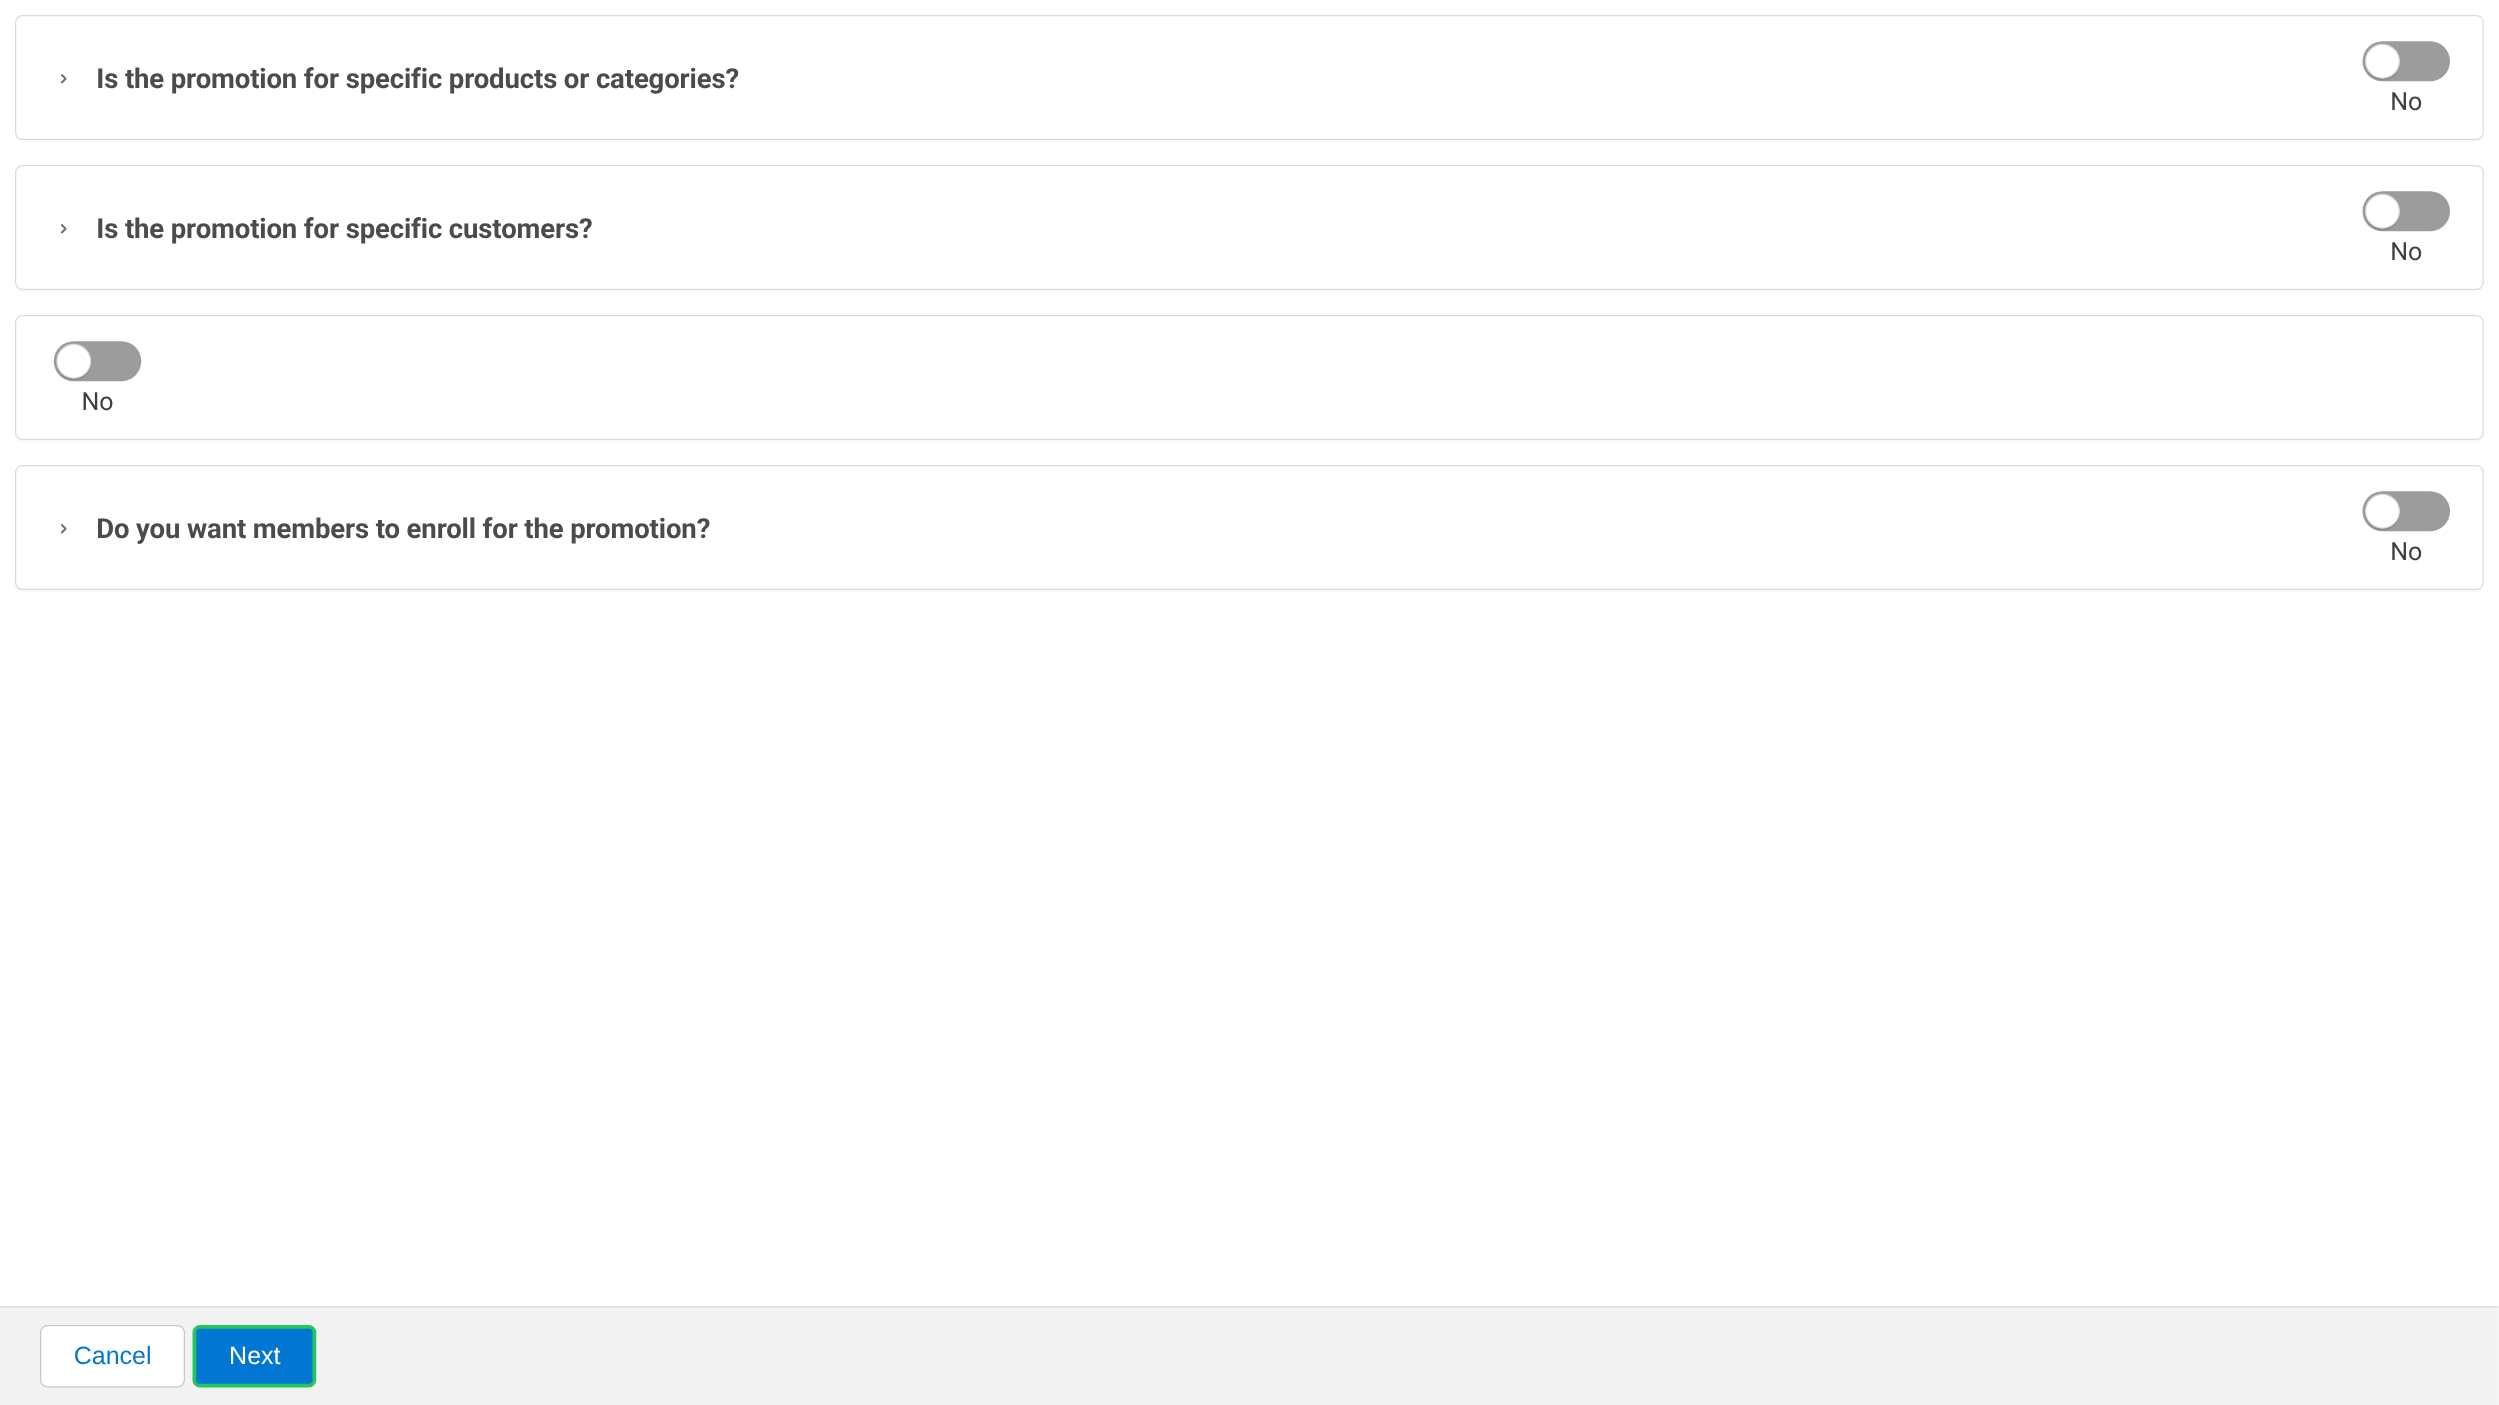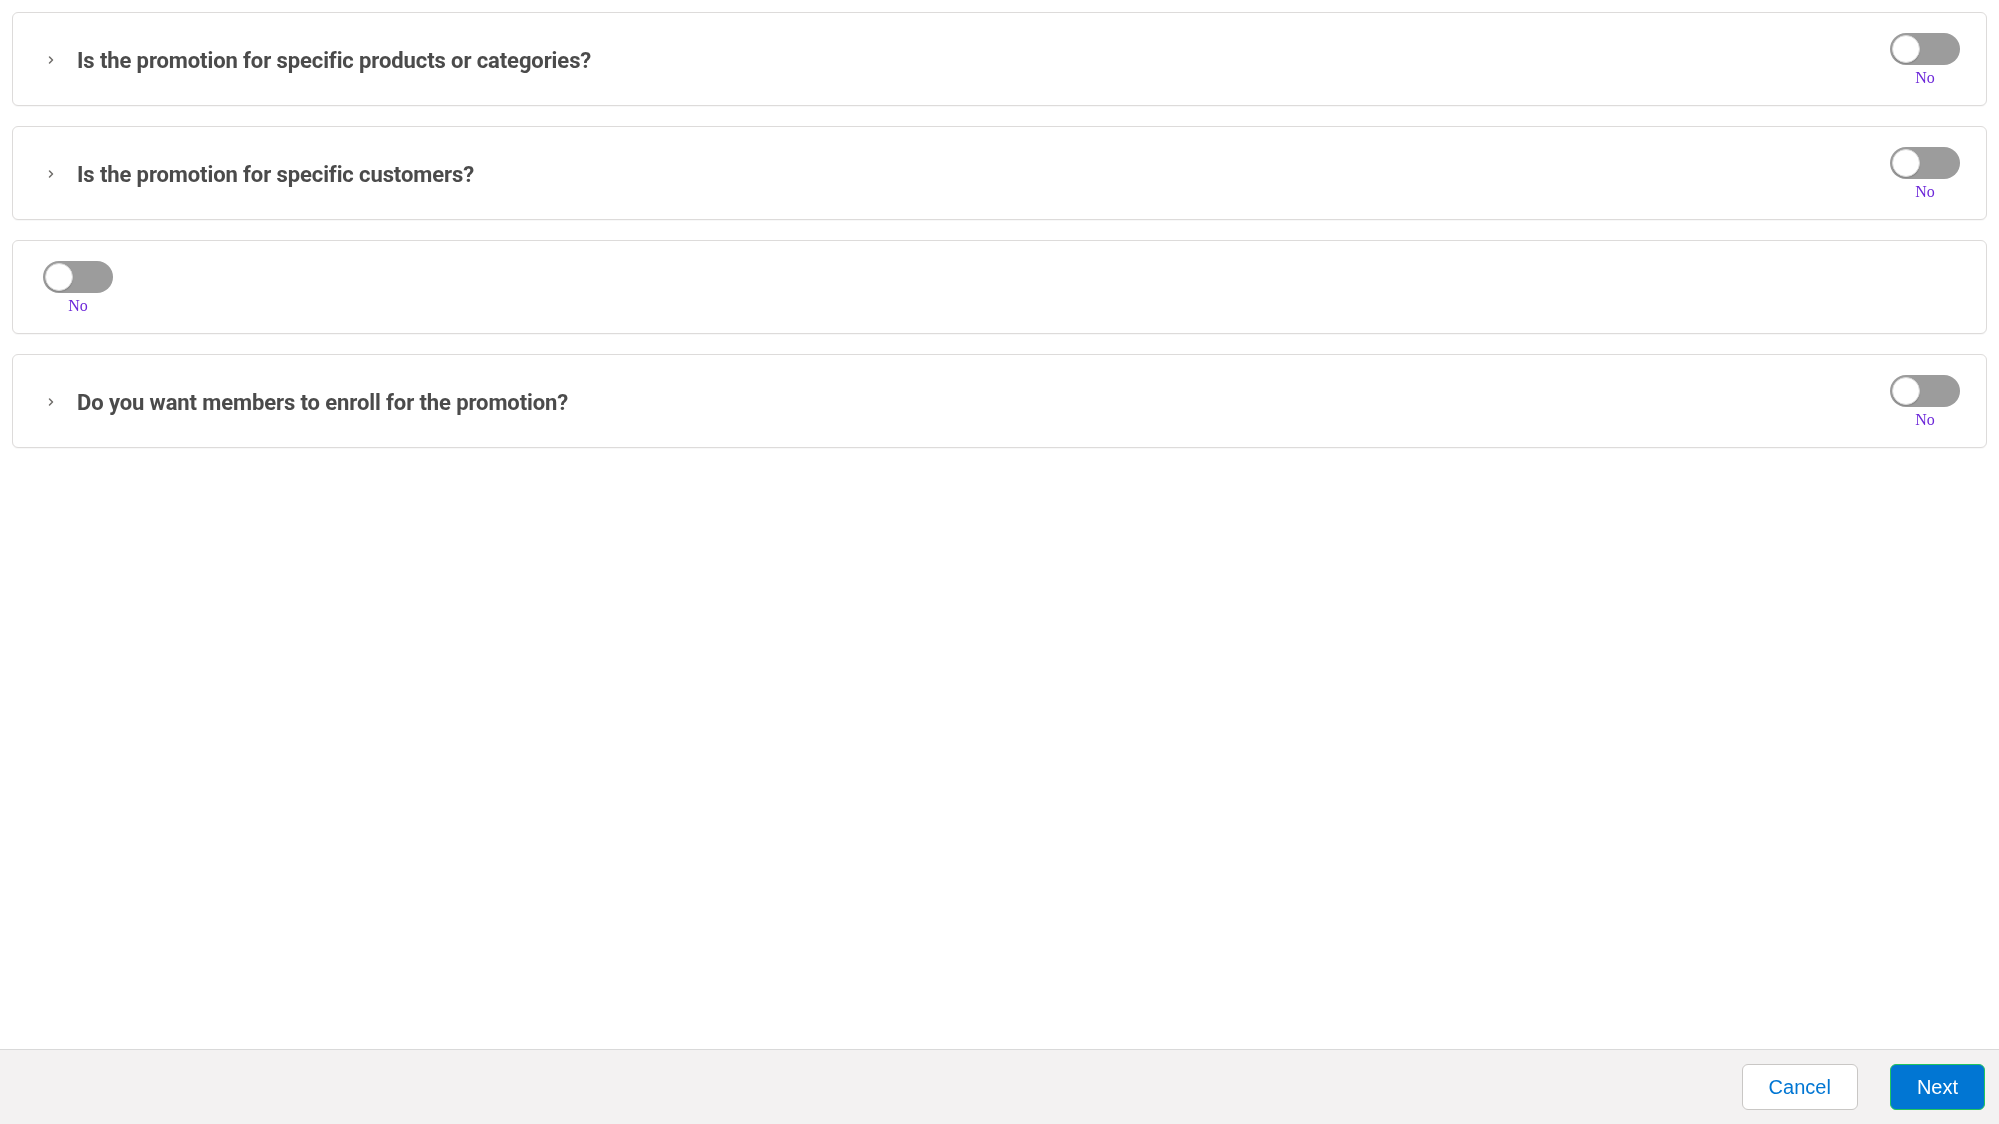--- a/index.html
+++ b/index.html
@@ -81,49 +81,47 @@
     top: 2px;
     left: 2px;
     width: 28px;
     height: 28px;
     background: #ffffff;
     border-radius: 50%;
     border: 1px solid #d7d7d7;
     box-shadow: 0 1px 1px rgba(0,0,0,0.15);
   }
   .toggle-label {
-    font-size: 16px;
-    color: #6d28d9;
-    font-family: Liberation Serif, serif;
+    font-size: 20px;
+    color: #404040;
   }
   .footer {
     flex: 0 0 auto;
     border-top: 1px solid #d9d9d9;
     background: #f3f2f2;
-    padding: 14px 14px;
+    padding: 14px 32px;
     display: flex;
-    justify-content: flex-end;
-    gap: 32px;
+    gap: 6px;
   }
   .btn {
     font-size: 20px;
     font-weight: 500;
     padding: 10px 26px;
     border-radius: 6px;
     cursor: pointer;
     line-height: 1.2;
   }
   .btn-secondary {
     background: #ffffff;
     border: 1px solid #c9c7c5;
     color: #0176d3;
   }
   .btn-primary {
     background: #0176d3;
-    border: 1px solid #22c55e;
+    border: 3px solid #22c55e;
     color: #ffffff;
   }
 </style>
 </head>
 <body>
 
 <div class="page">
   <div class="content">
 
     <div class="card">

